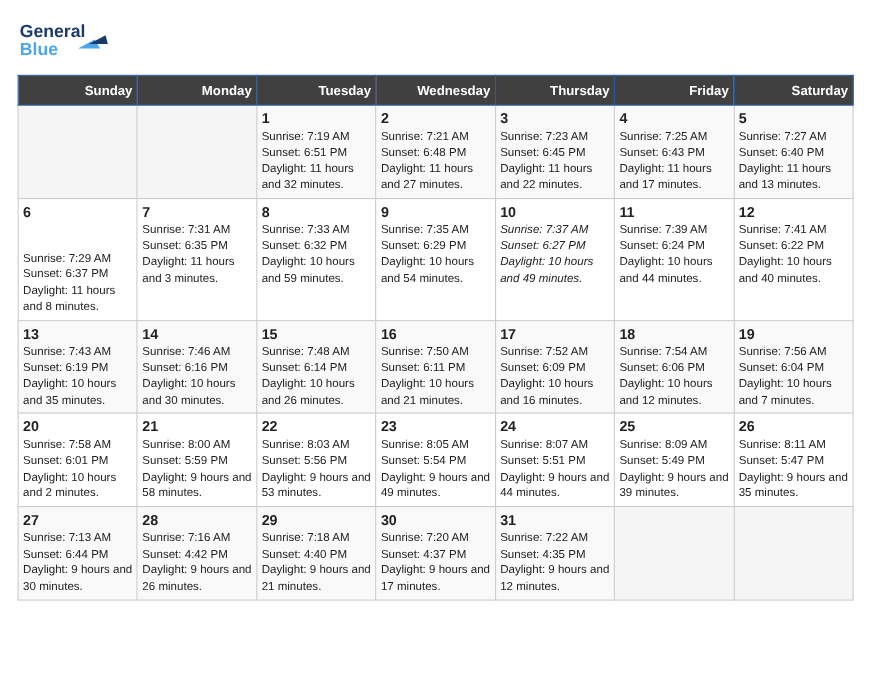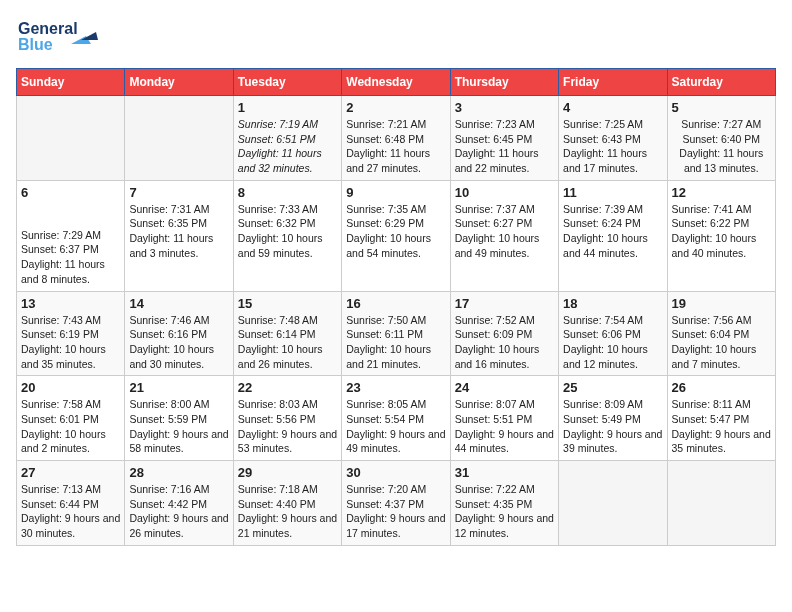--- a/index.html
+++ b/index.html
@@ -33,24 +33,24 @@
       font-size: 16px;
       color: #333;
       font-weight: normal;
     }
     table {
       width: 100%;
       border-collapse: collapse;
       font-size: 11px;
     }
     thead tr th {
-      background: #ef4444;
+      background: #404040;
       color: #fff;
       padding: 6px 4px;
-      text-align: left;
+      text-align: right;
       font-size: 12px;
       font-weight: bold;
       border: 1px solid #2a5da5;
     }
     tbody tr td {
       border: 1px solid #ccc;
       vertical-align: top;
       padding: 4px;
       height: 80px;
       width: 108px;
@@ -103,21 +103,21 @@
         <th>Friday</th>
         <th>Saturday</th>
       </tr>
   </thead>
   <tbody id="calendar-body">
   <tr>
         <td class="empty-cell"></td>
         <td class="empty-cell"></td>
         <td>
           <span class="day-num">1</span>
-          <div class="day-info" style="white-space: pre-line; font-style: italic;">Sunrise: 7:19 AM
+          <div class="day-info" style="white-space: pre-line;">Sunrise: 7:19 AM
 Sunset: 6:51 PM
 Daylight: 11 hours and 32 minutes.</div>
         </td>
         <td>
           <span class="day-num">2</span>
           <div class="day-info" style="white-space: pre-line;">Sunrise: 7:21 AM
 Sunset: 6:48 PM
 Daylight: 11 hours and 27 minutes.</div>
         </td>
         <td>
@@ -127,21 +127,21 @@
 Daylight: 11 hours and 22 minutes.</div>
         </td>
         <td>
           <span class="day-num">4</span>
           <div class="day-info" style="white-space: pre-line;">Sunrise: 7:25 AM
 Sunset: 6:43 PM
 Daylight: 11 hours and 17 minutes.</div>
         </td>
         <td>
           <span class="day-num">5</span>
-          <div class="day-info" style="white-space: pre-line; text-align: center;">Sunrise: 7:27 AM
+          <div class="day-info" style="white-space: pre-line;">Sunrise: 7:27 AM
 Sunset: 6:40 PM
 Daylight: 11 hours and 13 minutes.</div>
         </td>
       </tr>
       <tr>
         <td>
           <span class="day-num">6</span>
           <div class="day-info" style="white-space: pre-line; margin-top: 28px;">Sunrise: 7:29 AM
 Sunset: 6:37 PM
 Daylight: 11 hours and 8 minutes.</div>
@@ -159,21 +159,21 @@
 Daylight: 10 hours and 59 minutes.</div>
         </td>
         <td>
           <span class="day-num">9</span>
           <div class="day-info" style="white-space: pre-line;">Sunrise: 7:35 AM
 Sunset: 6:29 PM
 Daylight: 10 hours and 54 minutes.</div>
         </td>
         <td>
           <span class="day-num">10</span>
-          <div class="day-info" style="white-space: pre-line;">Sunrise: 7:37 AM
+          <div class="day-info" style="white-space: pre-line; font-style: italic;">Sunrise: 7:37 AM
 Sunset: 6:27 PM
 Daylight: 10 hours and 49 minutes.</div>
         </td>
         <td>
           <span class="day-num">11</span>
           <div class="day-info" style="white-space: pre-line;">Sunrise: 7:39 AM
 Sunset: 6:24 PM
 Daylight: 10 hours and 44 minutes.</div>
         </td>
         <td>

